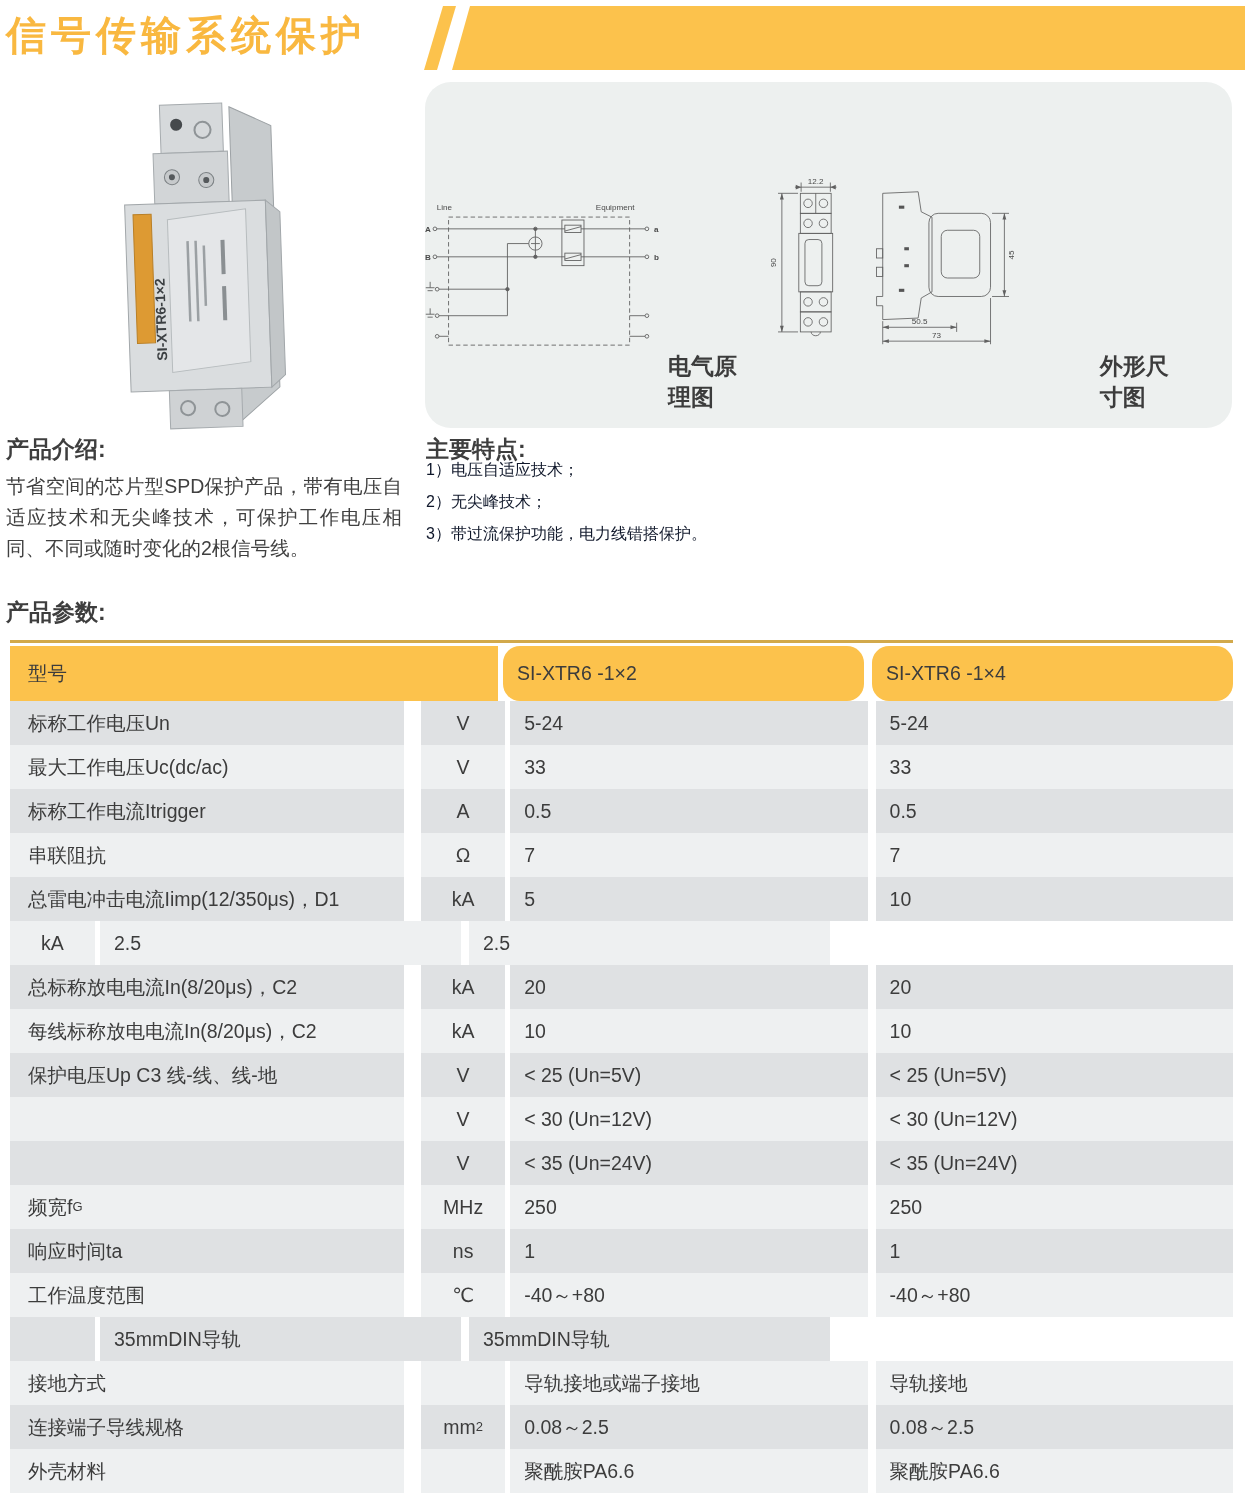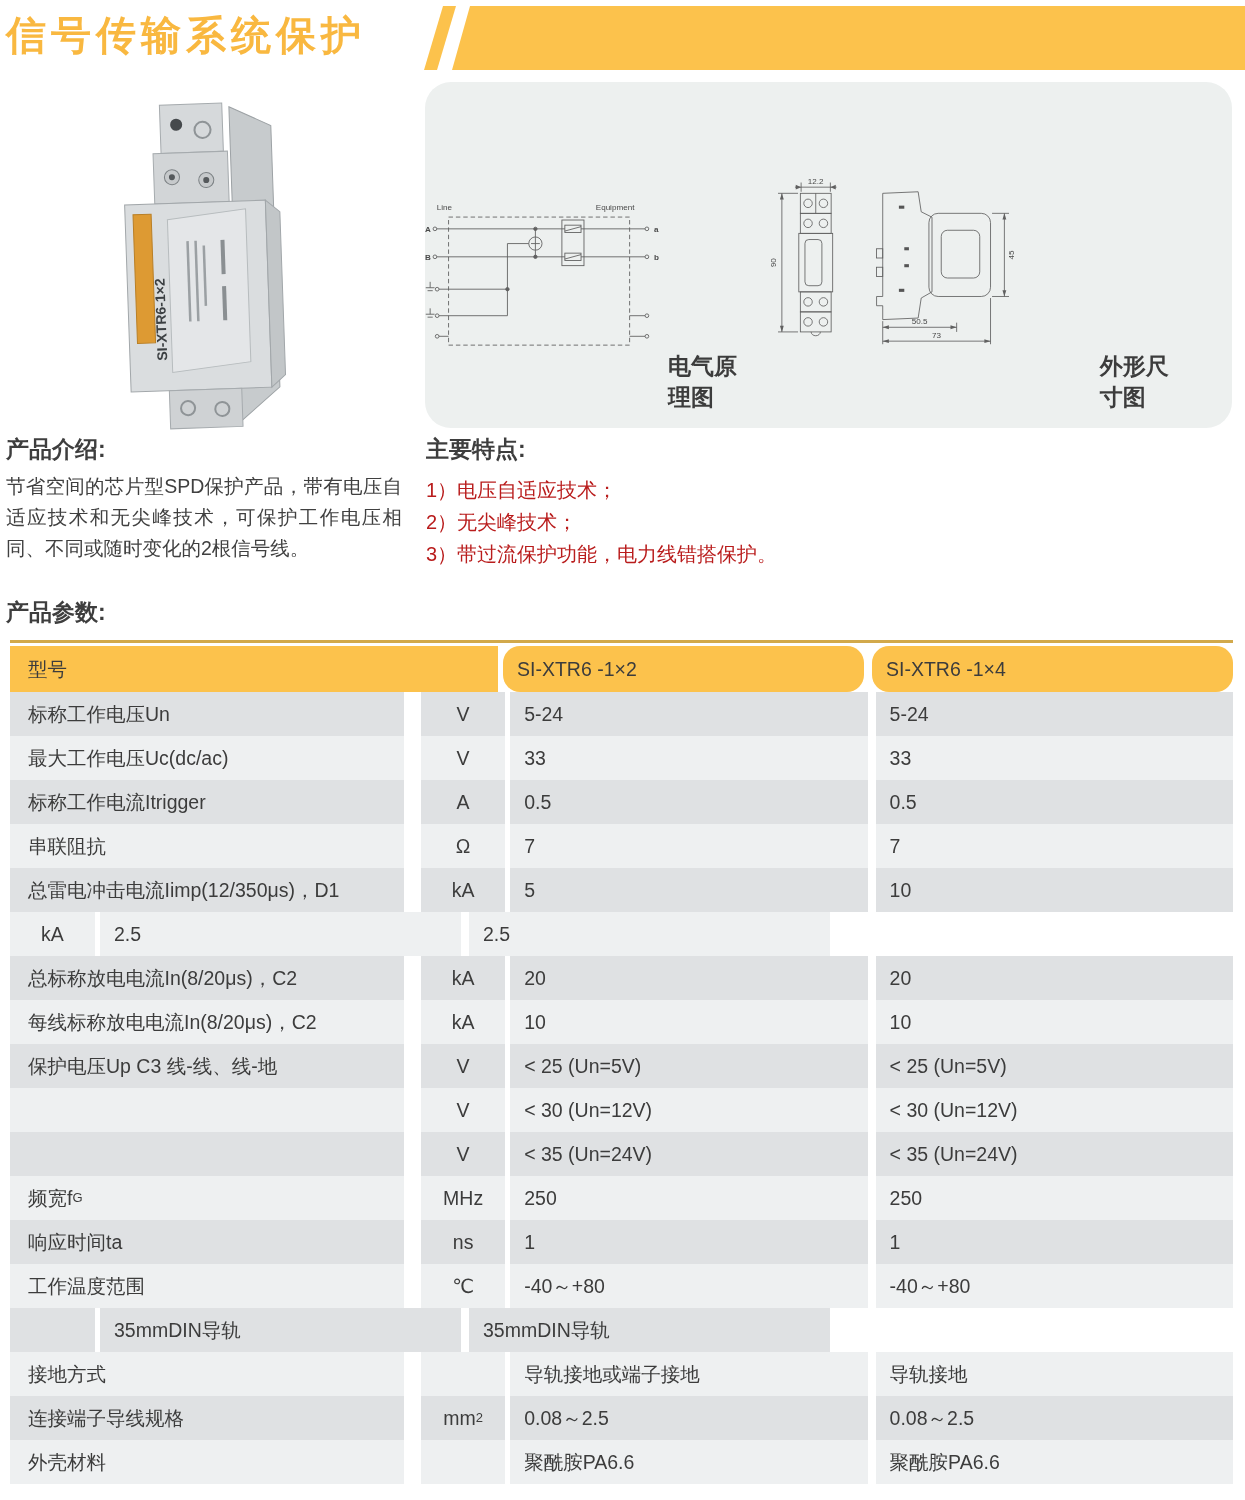--- a/index.html
+++ b/index.html
@@ -38,27 +38,27 @@
   }
   .half.right .caption { margin-right:120px; }
   .sec-heading { position:absolute; font-size:23px; font-weight:bold; color:#3e3e3e; }
   #intro-heading { left:6px; top:434px; }
   #intro-body {
     position:absolute; left:6px; top:471px; width:396px;
     font-size:19.5px; line-height:31px; text-align:justify; color:#404040;
   }
   #features-heading { left:426px; top:434px; }
   #features-list {
-    position:absolute; left:426px; top:474px;
-    font-size:20px; line-height:32px; color:#b91c1c;
+    position:absolute; left:426px; top:454px;
+    font-size:16px; line-height:32px; color:#0f172a;
   }
   #params-heading { left:6px; top:597px; }
   .table { position:absolute; left:10px; top:640px; width:1223px; }
   .rule { height:2.5px; background:#d2a94b; margin-bottom:3.5px; }
-  .thead { display:flex; height:46px; }
+  .thead { display:flex; height:55px; }
   .cell { display:flex; align-items:center; }
   .th { background:var(--accent,#fcc24c); font-size:19.5px; color:#3c3c3c; }
   .th-model { width:488px; padding-left:18px; margin-right:5px; }
   .th-val { width:361px; padding-left:14px;border-radius:17px; }
   .th-val.first { margin-right:8px; }
   .trow { display:flex; height:44px; font-size:19.5px; }
   .trow .name { width:398px; padding-left:18px; margin-right:17px; }
   .trow .unit { width:85px;  justify-content:center; margin-right:5px; }
   .trow .v1   { width:361px; padding-left:14px; margin-right:8px; }
   .trow .v2   { width:361px; padding-left:14px; }

